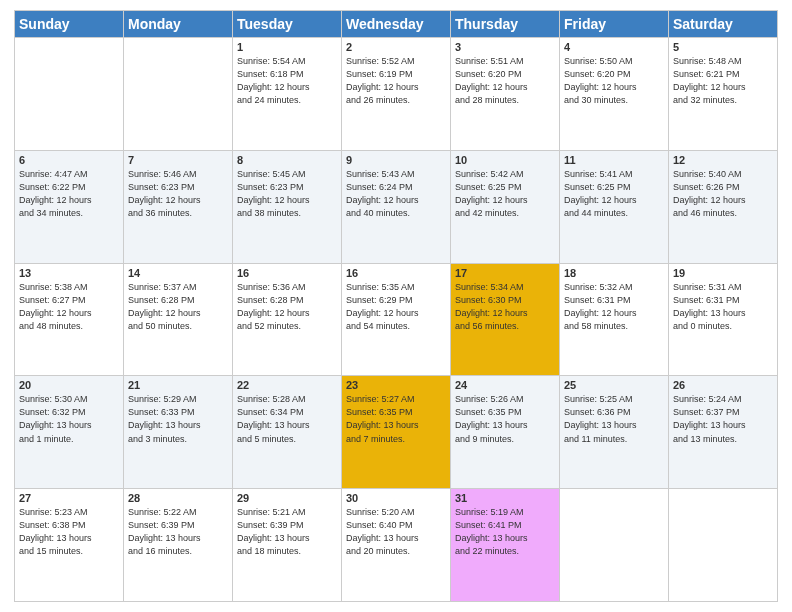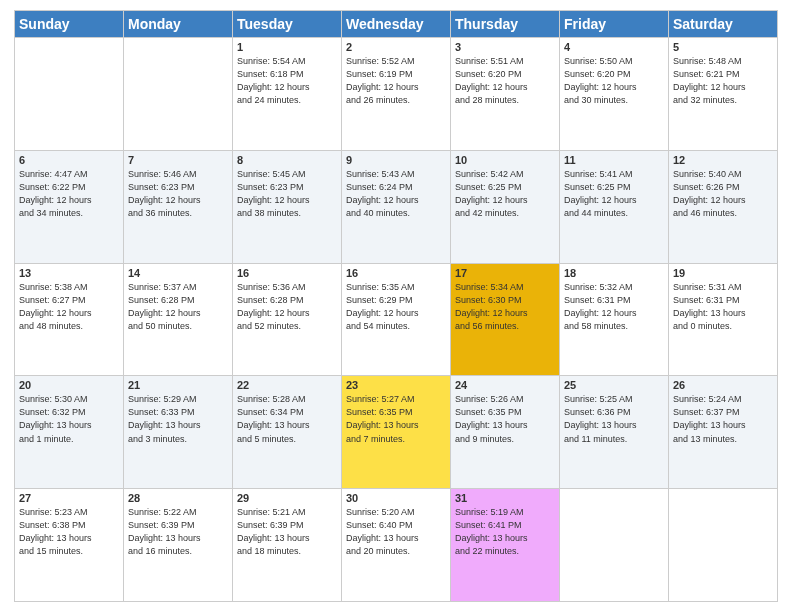--- a/index.html
+++ b/index.html
@@ -274,21 +274,21 @@
 Daylight: 13 hours
 and 3 minutes.</div>
           </td>
           <td style="background: rgb(240, 244, 248);">
             <span class="day-num">22</span>
             <div class="day-info" style="white-space: pre-line;">Sunrise: 5:28 AM
 Sunset: 6:34 PM
 Daylight: 13 hours
 and 5 minutes.</div>
           </td>
-          <td style="background: #fde047;">
+          <td style="background: #eab308;">
             <span class="day-num">23</span>
             <div class="day-info" style="white-space: pre-line;">Sunrise: 5:27 AM
 Sunset: 6:35 PM
 Daylight: 13 hours
 and 7 minutes.</div>
           </td>
           <td style="background: rgb(240, 244, 248);">
             <span class="day-num">24</span>
             <div class="day-info" style="white-space: pre-line;">Sunrise: 5:26 AM
 Sunset: 6:35 PM

